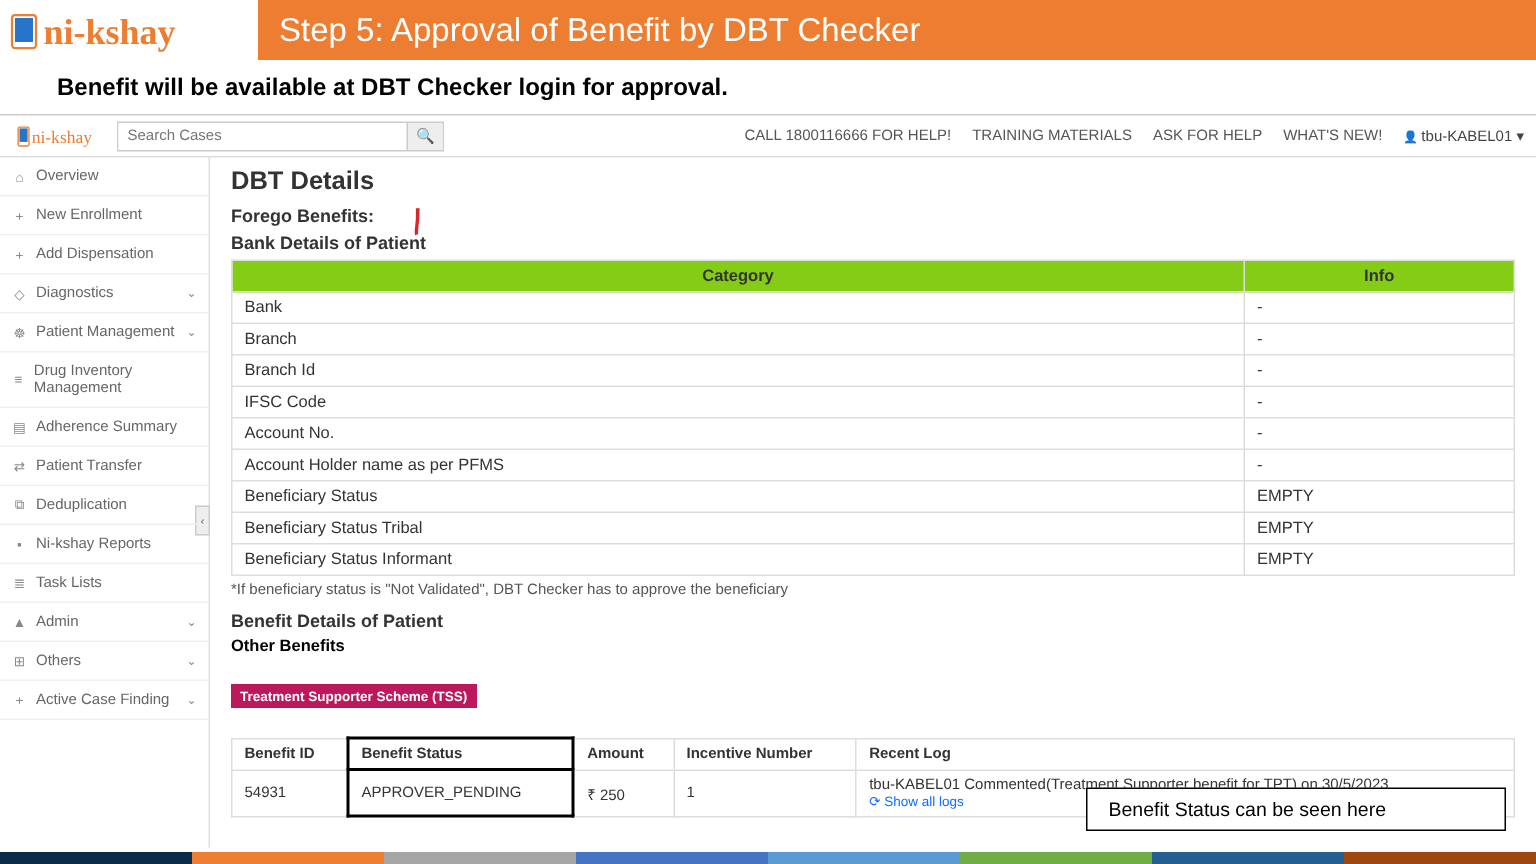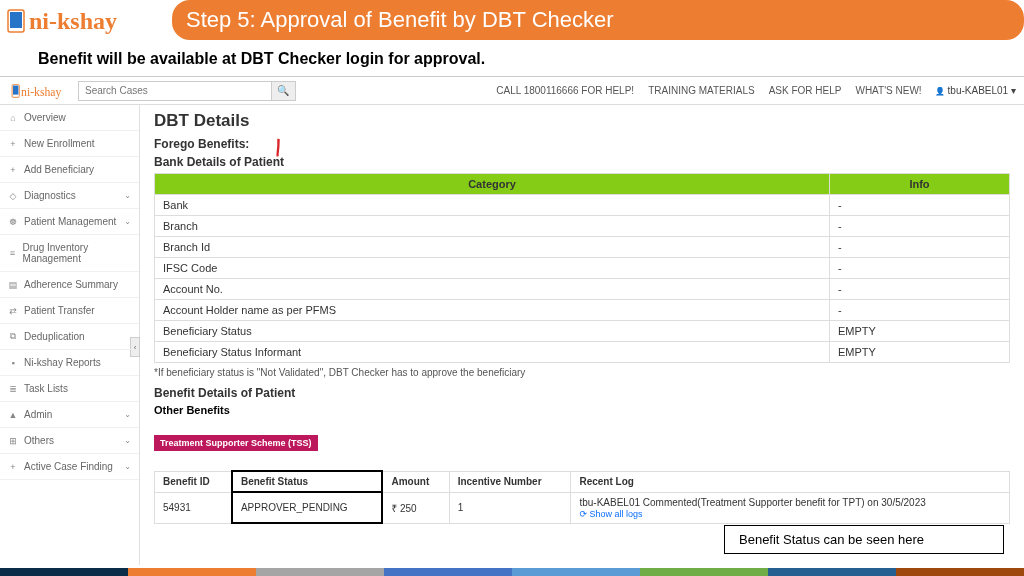--- a/index.html
+++ b/index.html
@@ -1,21 +1,21 @@
 <!DOCTYPE html>
 <html><head>
 <meta charset="utf-8">
 <style>
   * { margin: 0; padding: 0; box-sizing: border-box; }
   body { font-family: Arial, sans-serif; font-size: 11px; width: 1024px; height: 576px; overflow: hidden; background: #fff; }
   
   .slide-header { display: flex; align-items: center; height: 40px; }
   .logo-big { height: 36px; display: flex; align-items: center; padding: 0 6px; }
   .logo-big svg { height: 32px; }
-  .title-bar { background: #ed7d31; color: #fff; flex: 1; height: 40px; display: flex; align-items: center; padding: 0 14px; font-size: 22px; font-weight: 300; font-family: 'Segoe UI Light', 'Segoe UI', sans-serif; border-radius: 18px; }
+  .title-bar { background: #ed7d31; color: #fff; flex: 1; height: 40px; display: flex; align-items: center; padding: 0 14px; font-size: 22px; font-weight: 300; font-family: 'Segoe UI Light', 'Segoe UI', sans-serif; }
   
   .subtitle { padding: 10px 0 8px 38px; font-size: 16px; font-weight: 700; color: #000; }
   
   .app-window { border-top: 1px solid #ccc; position: relative; }
   .top-nav { display: flex; align-items: center; height: 28px; padding: 0 8px; gap: 6px; border-bottom: 1px solid #ddd; }
   .logo-small { width: 64px; height: 20px; display: flex; align-items: center; }
   .search-wrap { display: flex; border: 1px solid #ccc; height: 20px; gap: 42px; }
   .search-input { border: none; font-size: 10px; padding: 0 6px; width: 150px; outline: none; }
   .search-btn { width: 24px; background: #eee; border: none; border-left: 1px solid #ccc; display: flex; align-items: center; justify-content: center; color: #666; cursor: pointer; font-size: 10px; }
   .top-links { margin-left: auto; display: flex; gap: 14px; font-size: 10px; color: #555; }
@@ -106,21 +106,21 @@
           <div class="side-item">
             <span class="side-icon">⌂</span>
             <span>Overview</span>
           </div>
           <div class="side-item">
             <span class="side-icon">+</span>
             <span>New Enrollment</span>
           </div>
           <div class="side-item">
             <span class="side-icon">+</span>
-            <span>Add Beneficiary</span>
+            <span>Add Dispensation</span>
           </div>
           <div class="side-item">
             <span class="side-icon">◇</span>
             <span>Diagnostics</span>
             <span class="chev">⌄</span>
           </div>
           <div class="side-item">
             <span class="side-icon">☸</span>
             <span>Patient Management</span>
             <span class="chev">⌄</span>
@@ -200,20 +200,24 @@
             <tr>
               <td>Account No.</td>
               <td>-</td>
             </tr>
             <tr>
               <td>Account Holder name as per PFMS</td>
               <td>-</td>
             </tr>
             <tr>
               <td>Beneficiary Status</td>
+              <td>EMPTY</td>
+            </tr>
+            <tr>
+              <td>Beneficiary Status Tribal</td>
               <td>EMPTY</td>
             </tr>
             <tr>
               <td>Beneficiary Status Informant</td>
               <td>EMPTY</td>
             </tr>
           </tbody>
       </table>
       <div class="note-text">*If beneficiary status is "Not Validated", DBT Checker has to approve the beneficiary</div>
 

